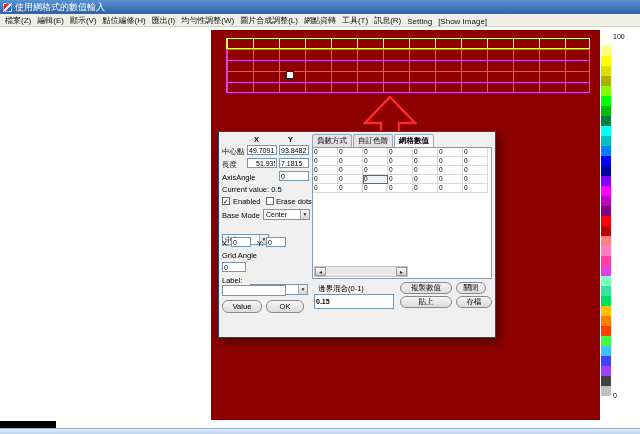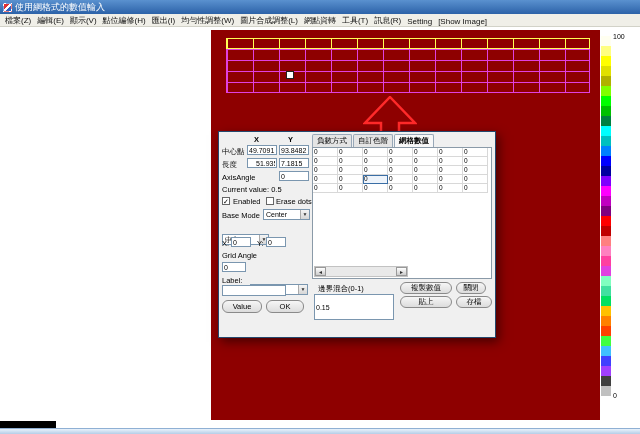--- a/index.html
+++ b/index.html
@@ -279,21 +279,21 @@
                 <div class="zcell">0</div>
               </div>
             </div>
           <div class="hscroll">
             <span class="scroll-arrow">◄</span>
             <span class="scroll-arrow">►</span>
           </div>
         </div>
 
         <span class="abs lbl" style="left:6px;top:150px">邊界混合(0-1)</span>
-        <input class="abs fld" style="left: 2px; top: 160px; width: 80px; height: 26px;" value="0.15">
+        <input class="abs fld" style="left: 2px; top: 160px; width: 80px; height: 15px; font-weight: bold;" value="0.15">
 
         <div class="abs btn" style="left:88px;top:148px;width:52px;height:12px">複製數值</div>
         <div class="abs btn" style="left:144px;top:148px;width:30px;height:12px">關閉</div>
         <div class="abs btn" style="left:88px;top:162px;width:52px;height:12px">貼上</div>
         <div class="abs btn" style="left:144px;top:162px;width:36px;height:12px">存檔</div>
       </div>
     </div>
   </div>
 
   <div class="blackbar"></div>

